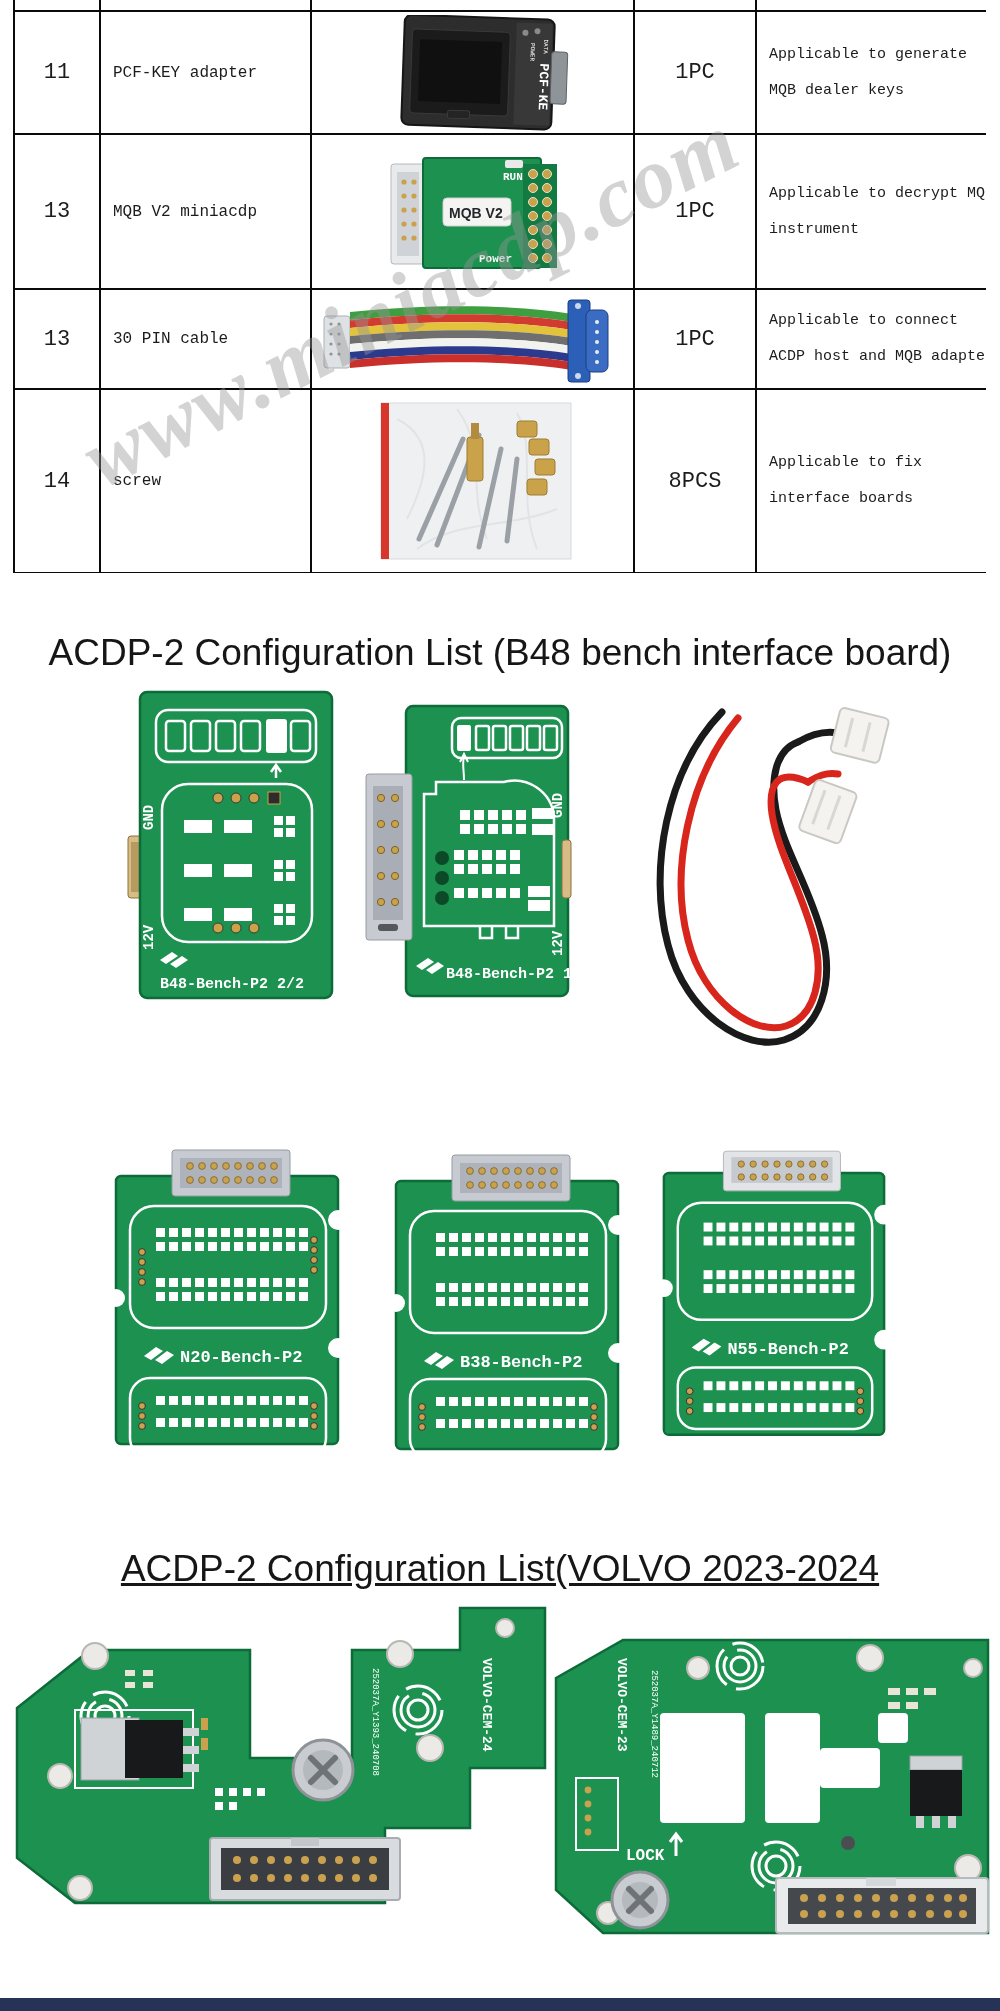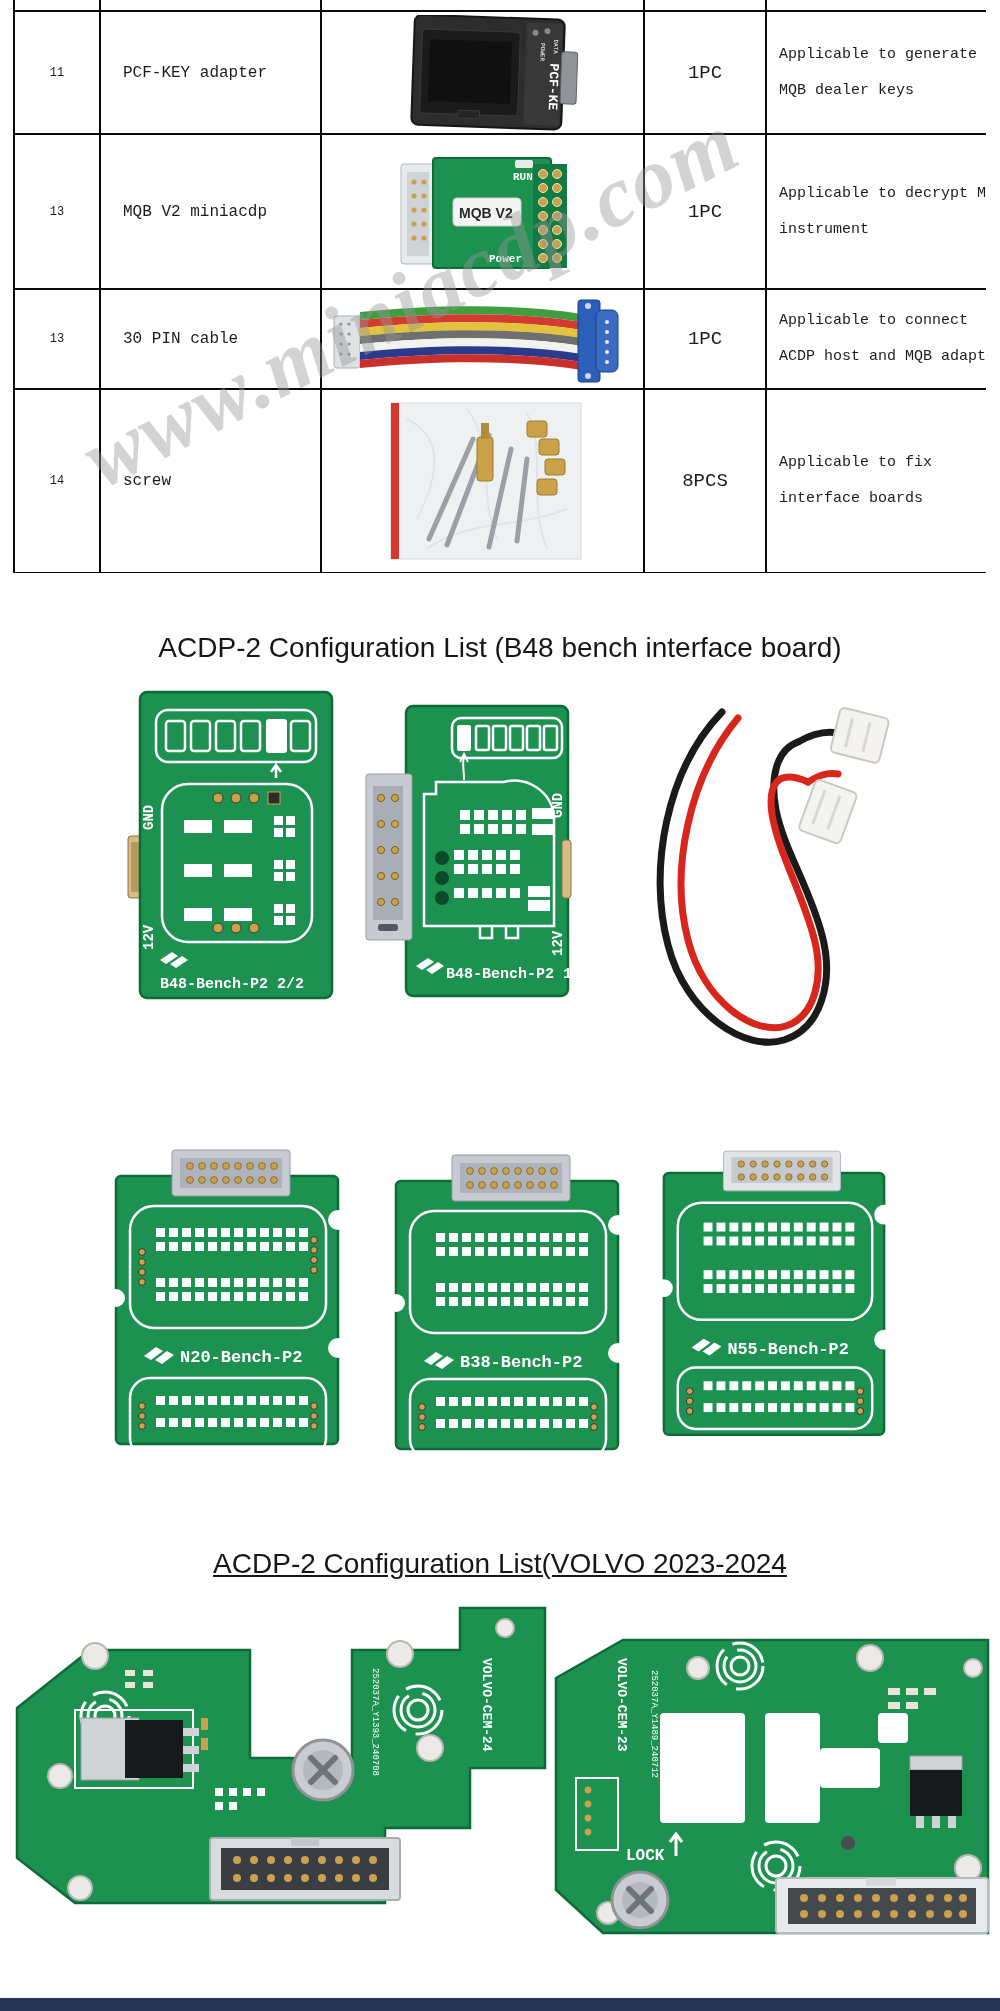--- a/index.html
+++ b/index.html
@@ -5,31 +5,31 @@
   html,body{margin:0;padding:0;background:#fff;}
   #page{position:relative;width:1000px;height:2011px;background:#fff;overflow:hidden;
         font-family:"Liberation Sans",sans-serif;}
   .abs{position:absolute;}
 
   
   #table-clip{position:absolute;left:13px;top:0;width:973px;height:573px;overflow:hidden;}
   table.parts{border-collapse:collapse;table-layout:fixed;width:973px;margin-top:-12px;
               font-family:"Liberation Mono",monospace;color:#1c1c1c;}
   table.parts td{border:2px solid #0a0a0a;vertical-align:middle;overflow:hidden;}
-  td.c-no{width:82px;text-align:center;font-size:12px;}
-  td.c-name{width:196px;font-size:16px;padding-left:22px;}
+  td.c-no{width:82px;text-align:center;font-size:22px;}
+  td.c-name{width:196px;font-size:16px;padding-left:12px;}
   td.c-img{width:321px;text-align:center;padding:0;}
-  td.c-qty{width:118px;text-align:center;font-size:19px;}
+  td.c-qty{width:118px;text-align:center;font-size:22px;}
   td.c-desc{width:256px;font-size:15px;padding-left:12px;line-height:36px;}
   tr.sliver td{height:20px;border-top:none;}
   .imgwrap{display:flex;align-items:center;justify-content:center;width:100%;height:100%;}
 
   
   .sec-title{position:absolute;left:0;width:1000px;text-align:center;
-             font-size:28px;color:#161616;letter-spacing:0px;}
+             font-size:37px;color:#161616;letter-spacing:0px;}
 
   
   #watermark{position:absolute;left:112px;top:408px;transform:rotate(-27deg);
              transform-origin:0 100%;font-family:"Liberation Serif",serif;
              font-style:italic;font-weight:bold;font-size:86px;letter-spacing:2px;
              color:rgba(150,150,150,0.42);white-space:nowrap;pointer-events:none;z-index:9;}
 
   
   .sk{fill:#fff;font-family:"Liberation Mono",monospace;font-weight:bold;}
   .sk-sm{fill:#fff;font-family:"Liberation Mono",monospace;}

